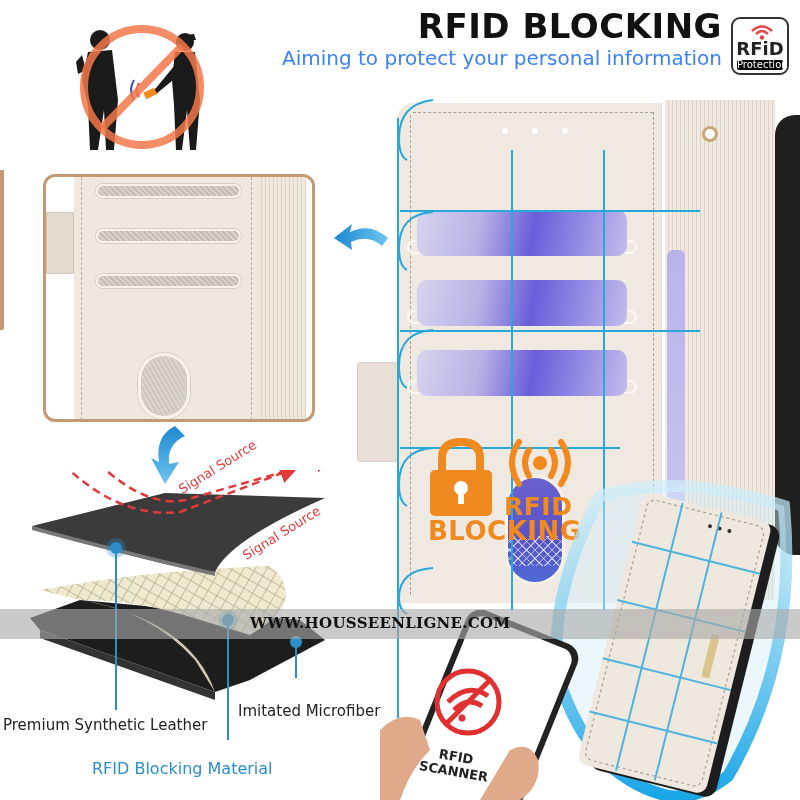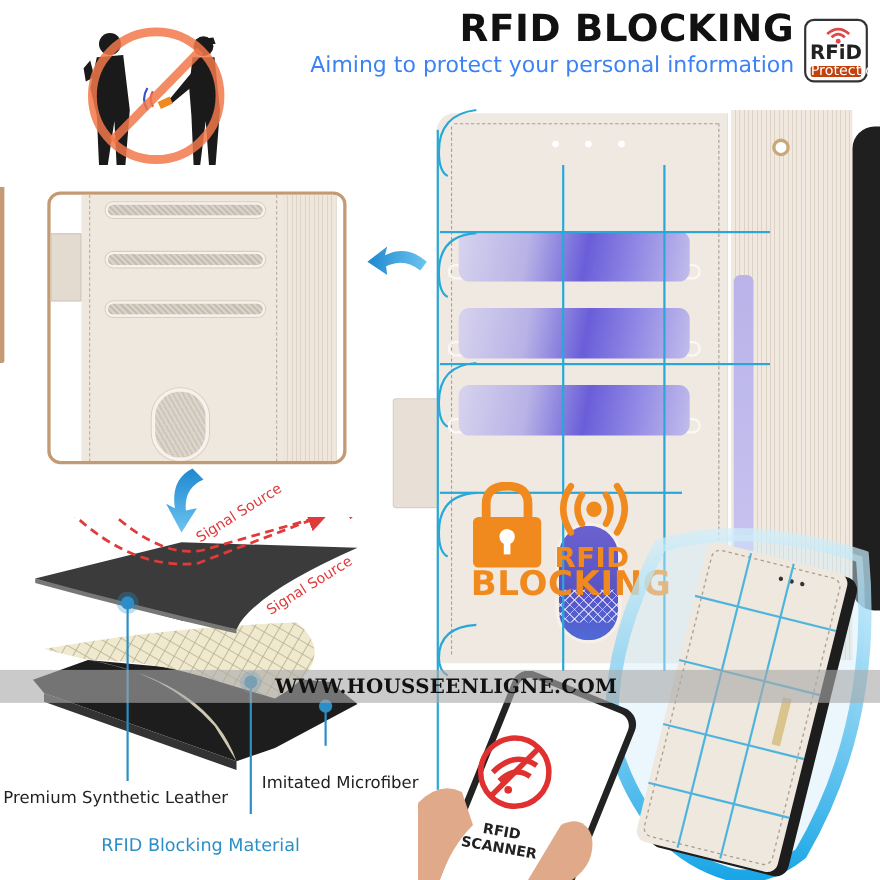--- a/index.html
+++ b/index.html
@@ -23,21 +23,21 @@
     border: 2.5px solid #333; border-radius: 9px; background: #fff;
     text-align: center;
   }
   .rfid-badge .wifi { position: absolute; left: 17px; top: 5px; }
   .rfid-badge .big {
     position: absolute; left: 0; right: 0; top: 20px;
     font-weight: bold; font-size: 18px; color: #222; line-height: 20px;
   }
   .rfid-badge .small {
     position: absolute; left: 4px; right: 4px; top: 41px;
-    font-size: 13px; color: #fff; background: #c2410c; line-height: 10px; border-radius: 2px;
+    font-size: 10px; color: #fff; background: #000000; line-height: 10px; border-radius: 2px;
   }
 
   
   .thief { position: absolute; left: 60px; top: 10px; width: 170px; height: 150px; }
 
   
   .inset {
     position: absolute; left: 43px; top: 174px; width: 272px; height: 248px;
     border: 3px solid #c49a74; border-radius: 12px; background: #fff; overflow: hidden;
   }
@@ -86,30 +86,30 @@
   
   .bl { position: absolute; background: #29a8d8; }
 
   
   .arrow { position: absolute; }
 
   
   .orange-lock { position: absolute; left: 428px; top: 438px; }
   .orange-signal { position: absolute; left: 505px; top: 436px; }
   .orange-rfid { position: absolute; left: 504px; top: 494px; font-size: 25px; font-weight: bold; color: #f08a1e; line-height: 25px; letter-spacing: 0.5px; }
-  .orange-blocking { position: absolute; left: 428px; top: 519px; font-size: 31px; font-weight: bold; color: #f08a1e; line-height: 25px; letter-spacing: 0.5px; }
+  .orange-blocking { position: absolute; left: 428px; top: 519px; font-size: 26px; font-weight: bold; color: #f08a1e; line-height: 25px; letter-spacing: 0.5px; }
   .label-dark { position: absolute; font-size: 15px; color: #222; white-space: nowrap; }
   .label-blue { position: absolute; font-size: 16px; color: #2b8fc6; white-space: nowrap; }
   .signal-text { position: absolute; font-size: 13px; color: #e03a3a; white-space: nowrap; }
 
   
   .watermark-bar { position: absolute; left: 0; top: 609px; width: 800px; height: 30px; background: rgba(170,170,170,0.62); }
   .watermark-text {
     position: absolute; left: 250px; top: 614px; font-family: "DejaVu Serif", serif;
-    font-size: 18px; color: #111; letter-spacing: 0.3px; font-weight: bold;
+    font-size: 15px; color: #111; letter-spacing: 0.3px; font-weight: bold;
   }
 
   
   .scanner { position: absolute; left: 380px; top: 610px; width: 220px; height: 190px; }
   .scanner-text { position: absolute; font-size: 13px; font-weight: bold; color: #222; text-align: center; line-height: 15px; }
 </style>
 </head>
 <body>
 
 <svg class="thief" viewBox="0 0 170 150">

